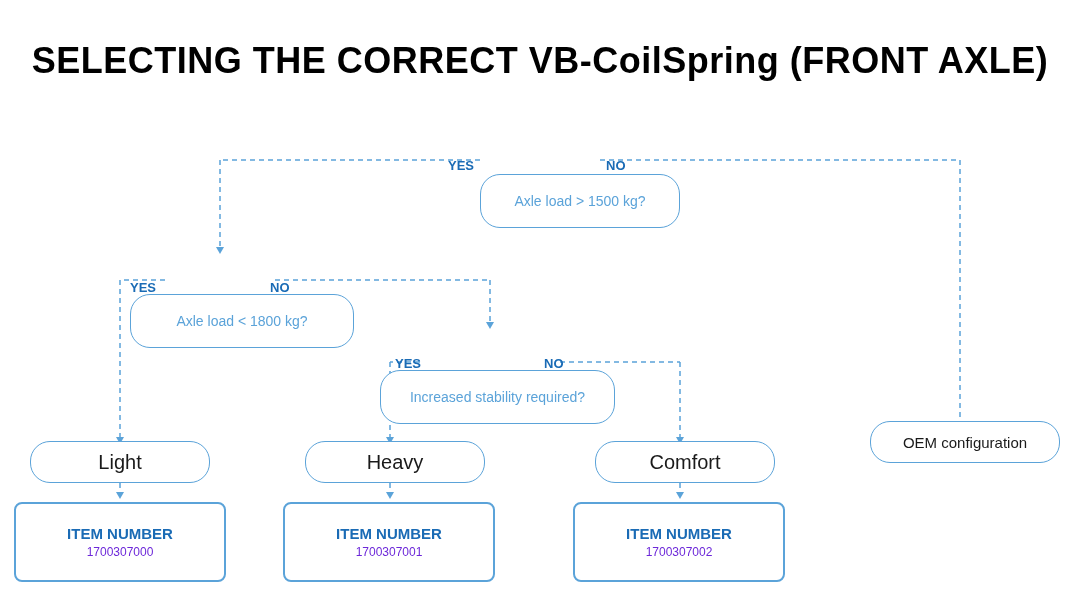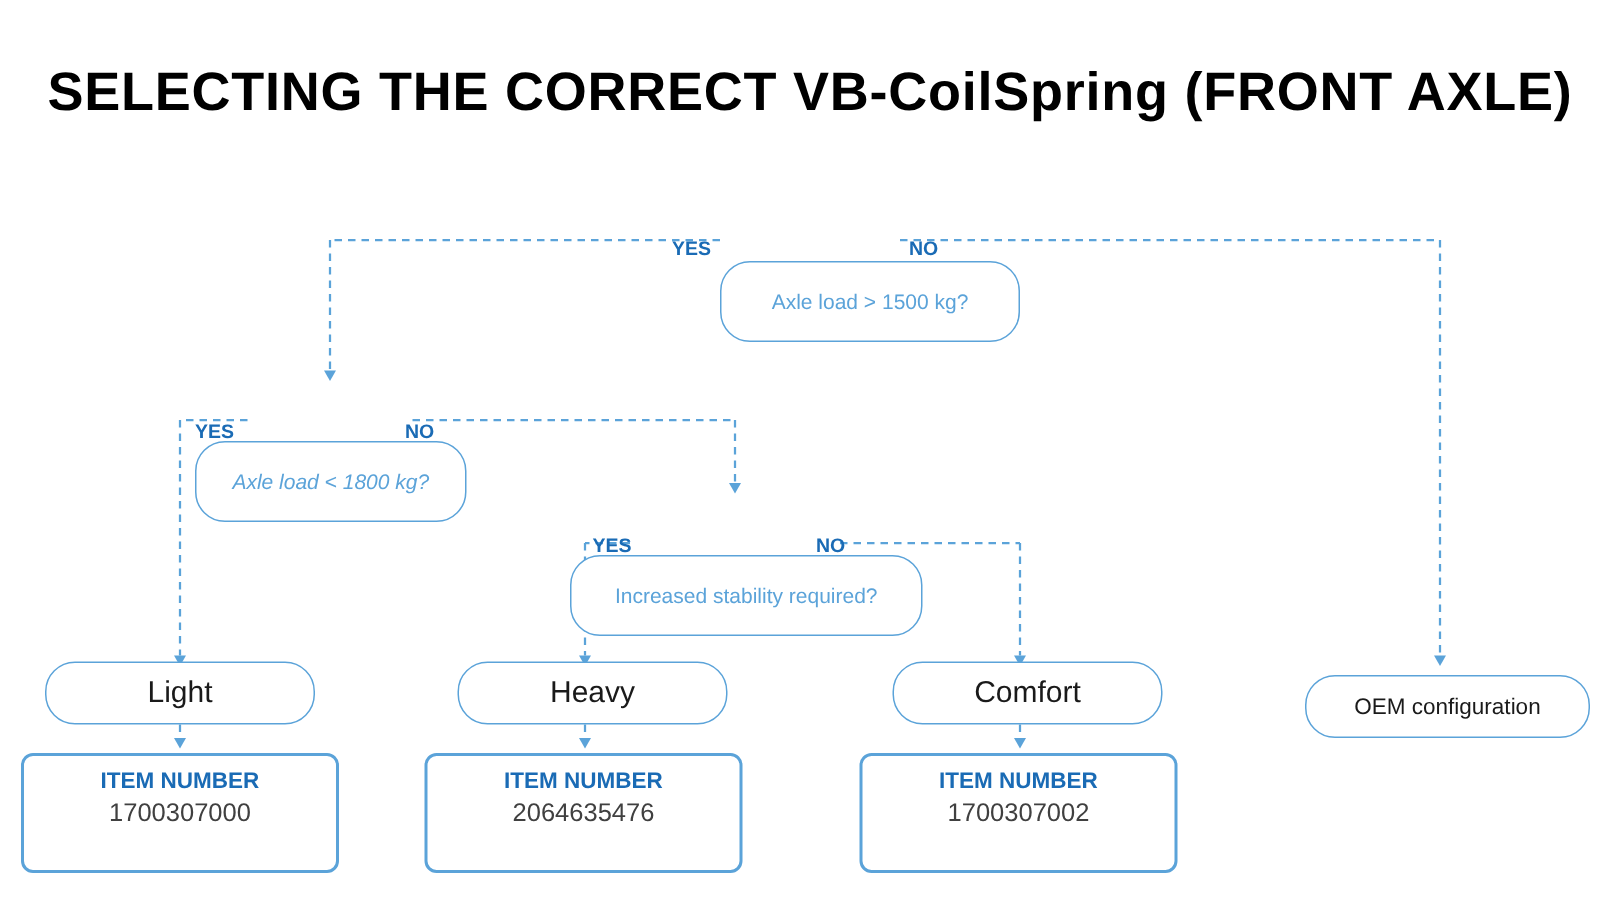--- a/index.html
+++ b/index.html
@@ -70,34 +70,35 @@
 
     
     .item-box {
       position: absolute;
       border: 2px solid #5ba3d9;
       border-radius: 8px;
       background: #ffffff;
       display: flex;
       flex-direction: column;
       align-items: center;
+      justify-content: center;
       text-align: center;
       padding: 8px 10px;
     }
 
     .item-box .item-label {
       font-size: 15px;
       font-weight: 900;
       color: #1a6bb5;
       line-height: 1.2;
     }
 
     .item-box .item-number {
-      font-size: 17px;
-      color: #404040;
+      font-size: 12px;
+      color: #6d28d9;
       margin-top: 2px;
     }
 
     
     .yn-label {
       position: absolute;
       font-size: 13px;
       font-weight: 700;
       color: #1a6bb5;
     }
@@ -163,21 +164,21 @@
       <polygon points="676,390 684,390 680,397" fill="#5ba3d9"></polygon>
     </svg>
 
     <div class="decision-box" style="left: 480px; top: 28px; width: 200px; height: 54px;">
       <span>Axle load &gt; 1500 kg?</span>
     </div>
 
     <span class="yn-label" style="left: 448px; top: 56px;">YES</span>
     <span class="yn-label" style="left: 606px; top: 56px;">NO</span>
 
-    <div class="decision-box" style="left: 130px; top: 148px; width: 181px; height: 54px; font-style: italic;">
+    <div class="decision-box" style="left: 130px; top: 148px; width: 224px; height: 54px;">
       <span>Axle load &lt; 1800 kg?</span>
     </div>
 
     <span class="yn-label" style="left: 130px; top: 178px;">YES</span>
     <span class="yn-label" style="left: 270px; top: 178px;">NO</span>
 
     <div class="decision-box" style="left: 380px; top: 224px; width: 235px; height: 54px;">
       <span>Increased stability required?</span>
     </div>
 
@@ -189,32 +190,32 @@
     </div>
 
     <div class="result-box" style="left: 305px; top: 339px; width: 180px; height: 42px;">
       <span>Heavy</span>
     </div>
 
     <div class="result-box" style="left: 595px; top: 339px; width: 180px; height: 42px;">
       <span>Comfort</span>
     </div>
 
-    <div class="oem-box" style="left: 870px; top: 348px; width: 190px; height: 42px;">
+    <div class="oem-box" style="left: 870px; top: 319px; width: 190px; height: 42px;">
       <span>OEM configuration</span>
     </div>
 
     <div class="item-box" style="left: 14px; top: 400px; width: 212px; height: 80px;">
       <span class="item-label">ITEM NUMBER</span>
       <span class="item-number">1700307000</span>
     </div>
 
     <div class="item-box" style="left: 283px; top: 400px; width: 212px; height: 80px;">
       <span class="item-label">ITEM NUMBER</span>
-      <span class="item-number">2064635476</span>
+      <span class="item-number">1700307001</span>
     </div>
 
     <div class="item-box" style="left: 573px; top: 400px; width: 212px; height: 80px;">
       <span class="item-label">ITEM NUMBER</span>
       <span class="item-number">1700307002</span>
     </div>
 
   </div>
 </div>
 

